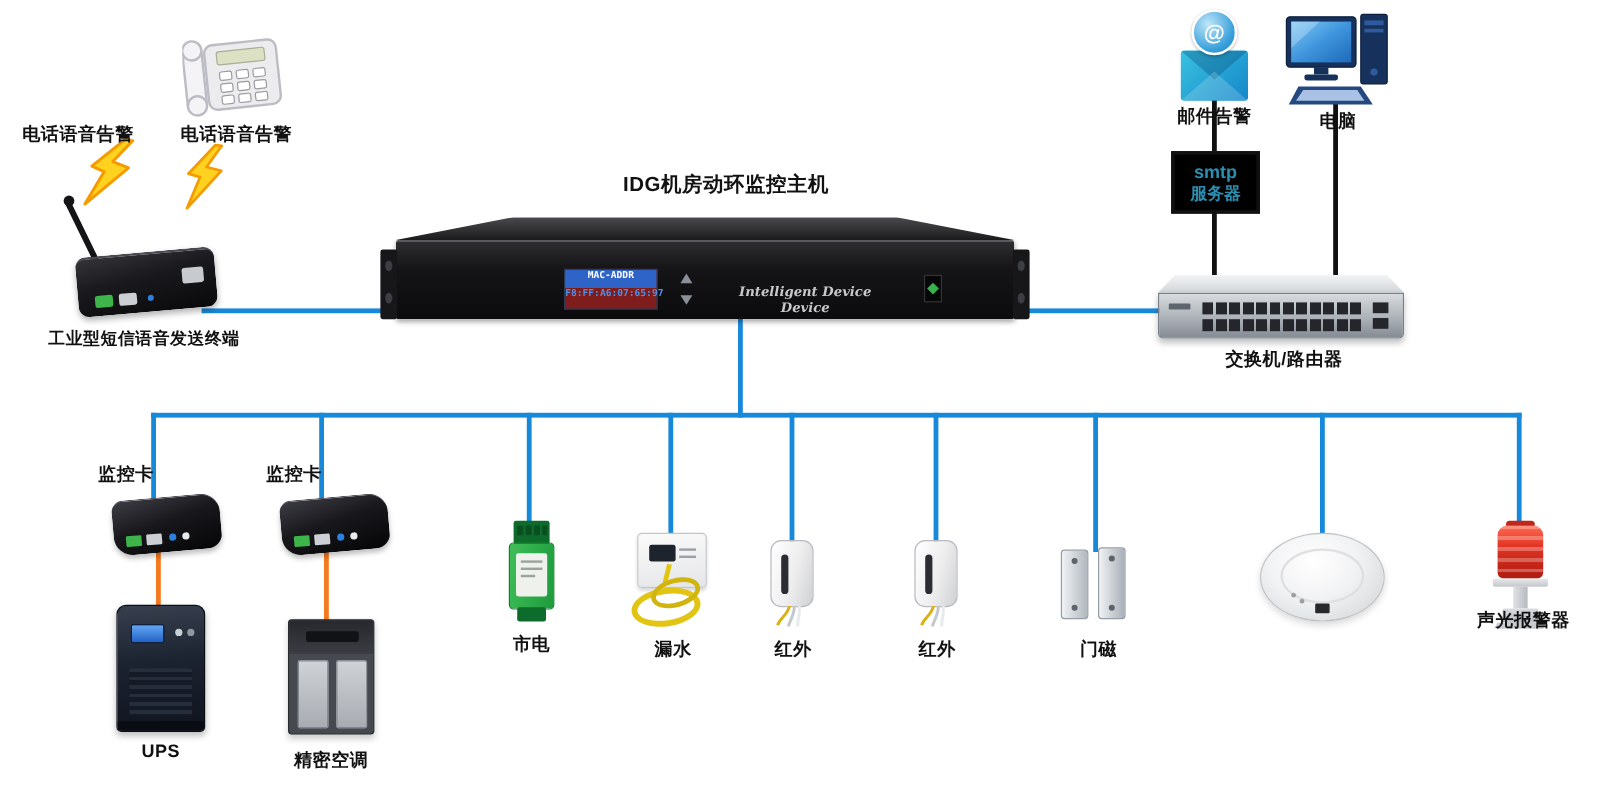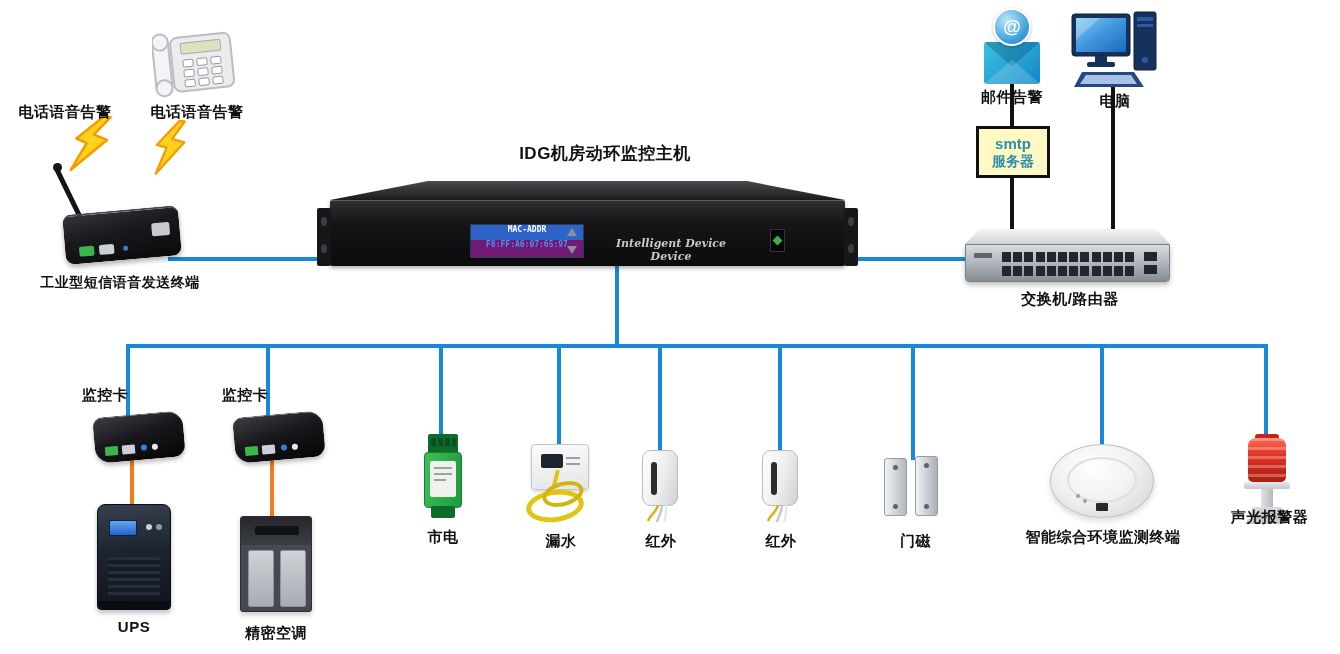--- a/index.html
+++ b/index.html
@@ -87,21 +87,21 @@
   <div class="node" style="left:330px;top:181px;width:515px;height:19px;background:linear-gradient(180deg,#4a4a4e,#1c1c1f);clip-path:polygon(19% 0,81% 0,100% 100%,0 100%)"></div>
   <div class="node" style="left:330px;top:200px;width:515px;height:66px;background:linear-gradient(180deg,#2e2e31 0%,#151517 35%,#0b0b0d 100%);border-top:1px solid #5a5a60;border-radius:2px;box-shadow:0 2px 4px rgba(0,0,0,0.35)"></div>
   <div class="node" style="left:317px;top:208px;width:14px;height:58px;background:#17171a;border-radius:2px">
     <div style="position:absolute;left:4px;top:9px;width:6px;height:9px;background:#3d3e44;border-radius:50%"></div>
     <div style="position:absolute;left:4px;top:36px;width:6px;height:9px;background:#3d3e44;border-radius:50%"></div>
   </div>
   <div class="node" style="left:844px;top:208px;width:14px;height:58px;background:#17171a;border-radius:2px">
     <div style="position:absolute;left:4px;top:9px;width:6px;height:9px;background:#3d3e44;border-radius:50%"></div>
     <div style="position:absolute;left:4px;top:36px;width:6px;height:9px;background:#3d3e44;border-radius:50%"></div>
   </div>
-  <div class="node" style="left:470px;top:224px;width:114px;height:34px;background:#701a75;border:1px solid #2b3a55;z-index:3">
+  <div class="node" style="left:470px;top:224px;width:78px;height:34px;background:#7f1d1d;border:1px solid #2b3a55;z-index:3">
     <div style="height:15px;line-height:15px;background:#2e64c8;color:#ffffff;font:bold 8px 'DejaVu Sans Mono',monospace;text-align:center">MAC-ADDR</div>
     <div style="height:17px;line-height:17px;color:#4f8fe8;font:bold 8px 'DejaVu Sans Mono',monospace;text-align:center">F8:FF:A6:07:65:97</div>
   </div>
   <div class="node" style="left:567px;top:228px;z-index:3">
     <div style="width:0;height:0;border-left:5px solid transparent;border-right:5px solid transparent;border-bottom:8px solid #8a8f98"></div>
   </div>
   <div class="node" style="left:567px;top:246px;z-index:3">
     <div style="width:0;height:0;border-left:5px solid transparent;border-right:5px solid transparent;border-top:8px solid #8a8f98"></div>
   </div>
   <div class="node" style="left:596px;top:237px;width:150px;text-align:center;font:italic bold 11px 'DejaVu Serif',serif;color:#c8c8c8;z-index:3">Intelligent Device Device</div>
@@ -133,21 +133,21 @@
       <rect x="2" y="4" width="58" height="42" rx="3" fill="#16325c" stroke="#0c1f3d"></rect>
       <rect x="6" y="8" width="50" height="34" fill="url(#g-scr)"></rect>
       <path d="M6 8 L30 8 L6 30 Z" fill="rgba(255,255,255,0.25)"></path>
       <rect x="25" y="46" width="12" height="6" fill="#16325c"></rect>
       <rect x="17" y="52" width="28" height="5" rx="2" fill="#16325c"></rect>
       <path d="M12 62 L64 62 L74 77 L4 77 Z" fill="#24487f"></path>
       <path d="M16 65 L61 65 L67 74 L10 74 Z" fill="#a9c1e4"></path>
     </svg>
   </div>
 
-  <div class="node" style="left:976px;top:126px;width:74px;height:52px;background:#fef9c3;border:3px solid #101010;display:flex;flex-direction:column;align-items:center;justify-content:center;gap:1px;z-index:3">
+  <div class="node" style="left:976px;top:126px;width:74px;height:52px;background:#000000;border:3px solid #101010;display:flex;flex-direction:column;align-items:center;justify-content:center;gap:1px;z-index:3">
     <div style="color:#2d8fb0;font-weight:bold;font-size:15px;line-height:17px">smtp</div>
     <div style="color:#2d8fb0;font-weight:bold;font-size:14px;line-height:16px">服务器</div>
   </div>
 
   <div class="node" style="left:965px;top:229px;width:205px;height:15px;background:linear-gradient(180deg,#f3f4f5,#d2d5d8);clip-path:polygon(7% 0,93% 0,100% 100%,0 100%)"></div>
   <div class="node" style="left:965px;top:244px;width:205px;height:38px;background:linear-gradient(180deg,#d8dbde 0%,#acb2b8 55%,#868c93 100%);border:1px solid #7a8088;border-radius:0 0 4px 4px;box-shadow:0 3px 5px rgba(0,0,0,0.25)">
     <div style="position:absolute;left:8px;top:8px;width:18px;height:5px;background:#5f656c;border-radius:1px"></div>
     <div style="position:absolute;left:36px;top:7px;width:134px;height:10px;background:repeating-linear-gradient(90deg,#24262b 0px,#24262b 9px,rgba(0,0,0,0) 9px,rgba(0,0,0,0) 11.2px)"></div>
     <div style="position:absolute;left:36px;top:21px;width:134px;height:10px;background:repeating-linear-gradient(90deg,#24262b 0px,#24262b 9px,rgba(0,0,0,0) 9px,rgba(0,0,0,0) 11.2px)"></div>
     <div style="position:absolute;right:12px;top:7px;width:13px;height:9px;background:#24262b"></div>
@@ -275,16 +275,15 @@
   <div class="lbl" style="left:1005px;top:290px;width:130px">交换机/路由器</div>
   <div class="lbl" style="left:60px;top:386px;width:90px">监控卡</div>
   <div class="lbl" style="left:200px;top:386px;width:90px">监控卡</div>
   <div class="lbl" style="left:98px;top:618px;width:72px">UPS</div>
   <div class="lbl" style="left:230px;top:624px;width:92px">精密空调</div>
   <div class="lbl" style="left:408px;top:528px;width:70px">市电</div>
   <div class="lbl" style="left:526px;top:532px;width:70px">漏水</div>
   <div class="lbl" style="left:626px;top:532px;width:70px">红外</div>
   <div class="lbl" style="left:746px;top:532px;width:70px">红外</div>
   <div class="lbl" style="left:878px;top:532px;width:75px">门磁</div>
-  <div class="lbl" style="left:1008px;top:528px;width:190px">智能综合环境监测终端</div>
   <div class="lbl" style="left:1222px;top:508px;width:95px">声光报警器</div>
 
 </div>
 
 </body></html>

